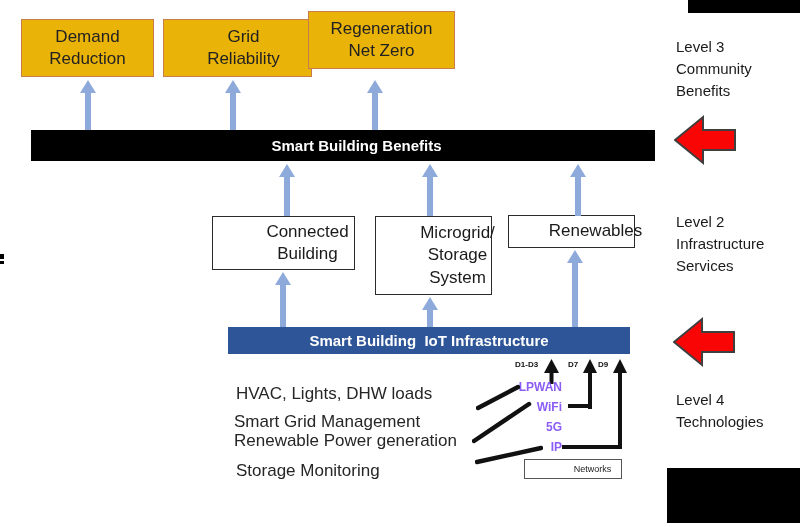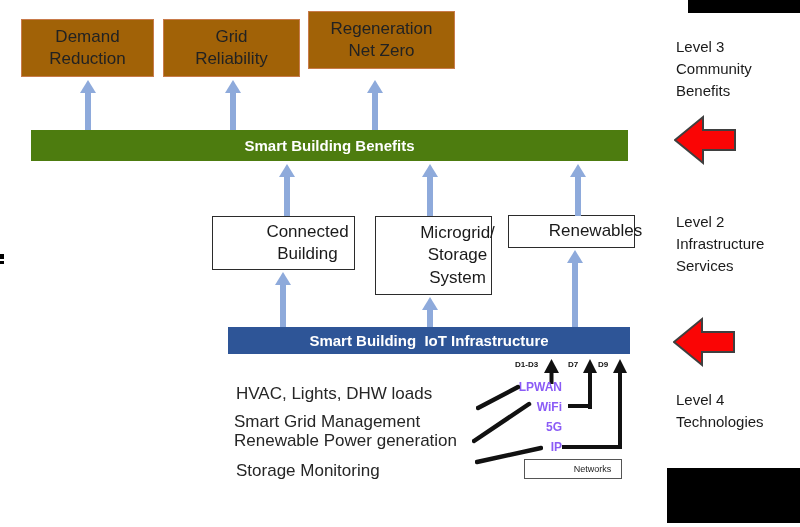--- a/index.html
+++ b/index.html
@@ -5,32 +5,32 @@
   html,body { margin:0; padding:0; background:#ffffff; }
   .canvas {
     position:relative; width:800px; height:527px; background:#ffffff;
     font-family:"Liberation Sans", sans-serif; overflow:hidden;
   }
   .abs { position:absolute; }
   svg.abs { display:block; }
 
   
   .obox {
-    background:#a16207; border:1px solid #C87B4B;
+    background:#eab308; border:1px solid #C87B4B;
     display:flex; align-items:center; justify-content:center;
     text-align:center; font-size:17px; color:#222222; line-height:1.28;
     white-space:pre-line;
   }
 
   
   .hbar {
     display:flex; align-items:center; justify-content:center;
     color:#ffffff; font-size:15px; font-weight:600; white-space:pre;
   }
-  .purple { background:#4d7c0f; }
+  .purple { background:#000000;padding-left:27px; }
   .blue   { background:#2E5597; }
 
   
   .wbox {
     background:#ffffff; border:1.5px solid #2b2b2b;
     display:flex; align-items:center; justify-content:center;
     text-align:center; font-size:17px; color:#1a1a1a; line-height:1.32;
     white-space:pre-line; box-sizing:border-box;padding-left:48px;
   }
 
@@ -56,21 +56,21 @@
 
 <div class="canvas">
 
   <div class="abs blackfill" style="left:688px; top:0; width:112px; height:13px;"></div>
   <div class="abs blackfill" style="left:667px; top:468px; width:133px; height:55px;"></div>
   <div class="abs blackfill" style="left:0; top:254px; width:4px; height:5px;"></div>
   <div class="abs blackfill" style="left:0; top:261px; width:4px; height:3px;"></div>
 
   <div class="abs obox" style="left:21px; top:19px; width:131px; height:56px;">Demand
 Reduction</div>
-  <div class="abs obox" style="left:163px; top:19px; width:135px; height:56px;">Grid
+  <div class="abs obox" style="left:163px; top:19px; width:135px; height:56px;padding-left:12px;">Grid
 Reliability</div>
   <div class="abs obox" style="left:308px; top:11px; width:145px; height:56px;">Regeneration
 Net Zero</div>
 
   <div class="abs hbar purple" style="left:31px; top:130px; width:597px; height:31px;">Smart Building Benefits</div>
 
   <div class="abs wbox" style="left:212px; top:216px; width:143px; height:54px;">Connected
 Building</div>
   <div class="abs wbox" style="left:508px; top:215px; width:127px; height:33px;">Renewables</div>
   <div class="abs wbox" style="left:375px; top:216px; width:117px; height:79px;">Microgrid/

